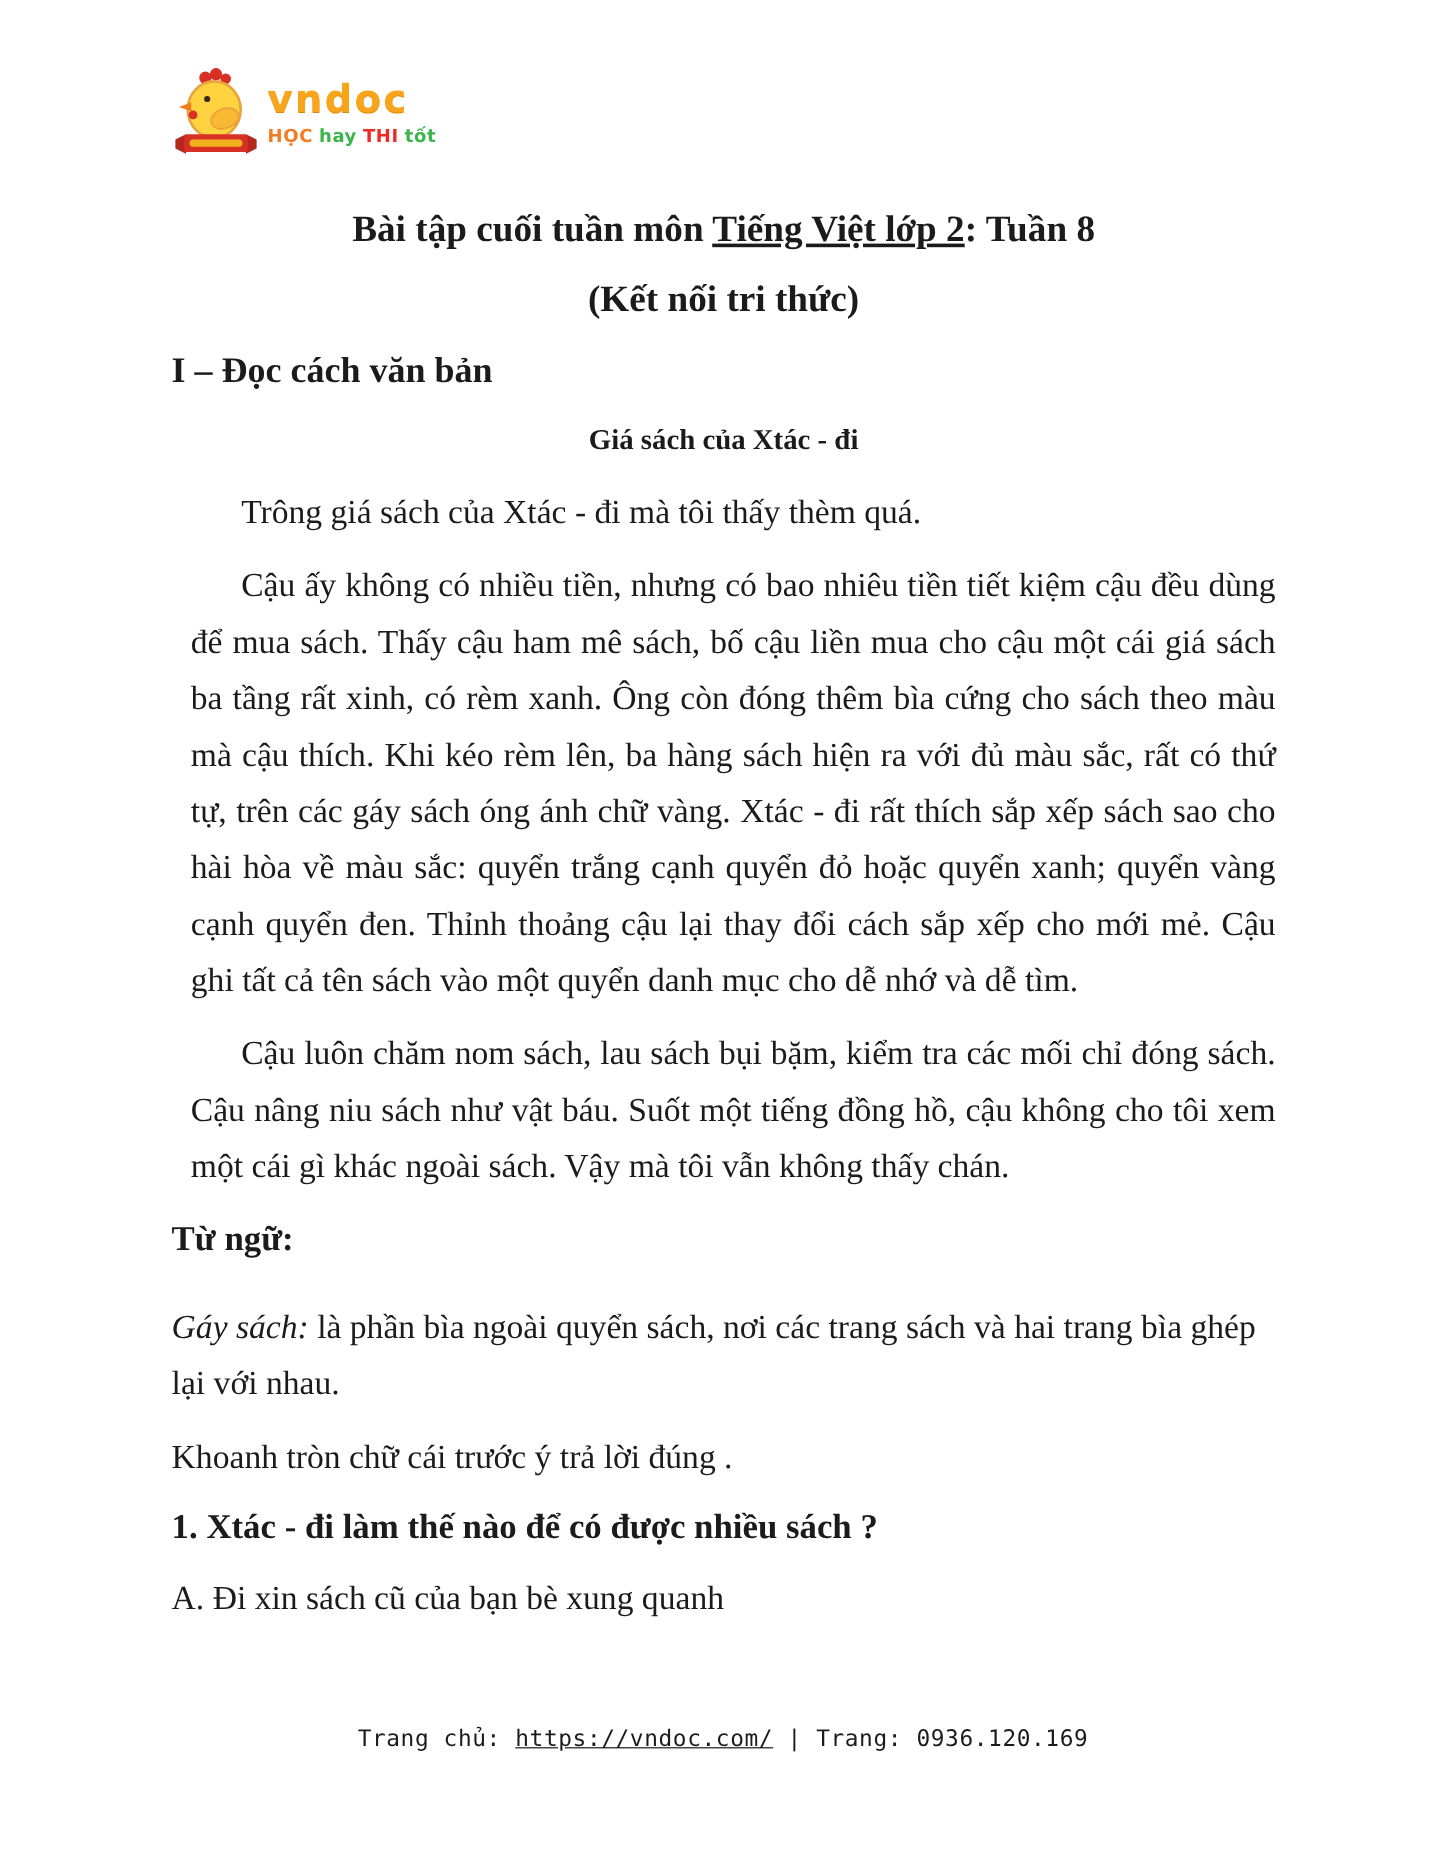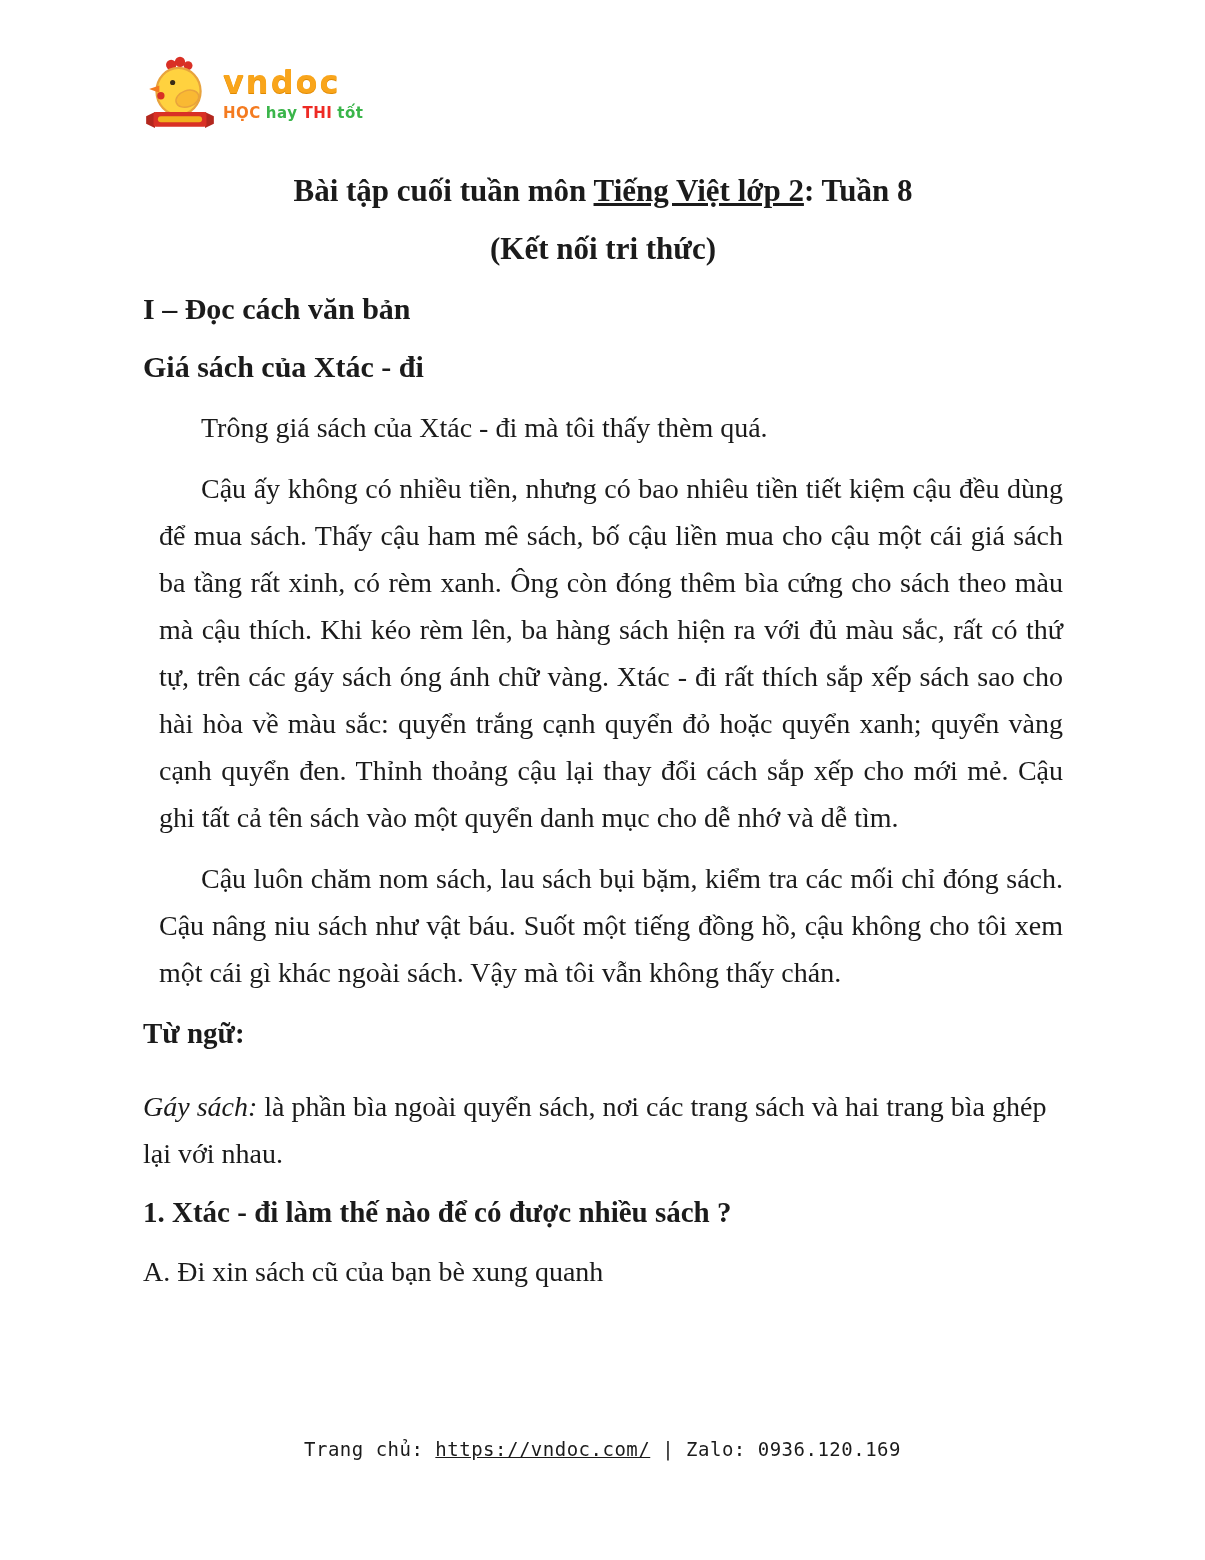--- a/index.html
+++ b/index.html
@@ -68,22 +68,23 @@
     line-height: 46px;
   }
   .section-heading {
     margin: 14px 0 0 0;
     font-weight: bold;
     font-size: 30px;
     line-height: 46px;
   }
   .passage-title {
     margin: 12px 0 0 0;
-    font-weight: bold;
-    font-size: 30px;
+    text-align: center;
+    font-weight: bold;
+    font-size: 24px;
     line-height: 46px;
   }
   p.body-par {
     margin: 14px 0 0 16px;
     font-size: 28px;
     line-height: 47px;
     text-align: justify;
     text-indent: 42px;
   }
   p.first-par { text-align: left; }
@@ -189,20 +190,21 @@
 
   <p class="body-par">Cậu ấy không có nhiều tiền, nhưng có bao nhiêu tiền tiết kiệm cậu đều dùng để mua sách. Thấy cậu ham mê sách, bố cậu liền mua cho cậu một cái giá sách ba tầng rất xinh, có rèm xanh. Ông còn đóng thêm bìa cứng cho sách theo màu mà cậu thích. Khi kéo rèm lên, ba hàng sách hiện ra với đủ màu sắc, rất có thứ tự, trên các gáy sách óng ánh chữ vàng. Xtác - đi rất thích sắp xếp sách sao cho hài hòa về màu sắc: quyển trắng cạnh quyển đỏ hoặc quyển xanh; quyển vàng cạnh quyển đen. Thỉnh thoảng cậu lại thay đổi cách sắp xếp cho mới mẻ. Cậu ghi tất cả tên sách vào một quyển danh mục cho dễ nhớ và dễ tìm.</p>
 
   <p class="body-par">Cậu luôn chăm nom sách, lau sách bụi bặm, kiểm tra các mối chỉ đóng sách. Cậu nâng niu sách như vật báu. Suốt một tiếng đồng hồ, cậu không cho tôi xem một cái gì khác ngoài sách. Vậy mà tôi vẫn không thấy chán.</p>
 
 
   <div class="glossary-heading">Từ ngữ:</div>
 
   <p class="glossary-body"><span class="term">Gáy sách:</span><span> là phần bìa ngoài quyển sách, nơi các trang sách và hai trang bìa ghép lại với nhau.</span></p>
 
+  <div class="instruction">Khoanh tròn chữ cái trước ý trả lời đúng .</div>
 
   <div class="question">1. Xtác - đi làm thế nào để có được nhiều sách ?</div>
 
   <div class="option">A. Đi xin sách cũ của bạn bè xung quanh</div>
 
 </div>
 
-<div class="footer"><span>Trang chủ: </span><a href="#">https://vndoc.com/</a><span> | </span><span>Zalo: 0936.120.169</span></div>
+<div class="footer"><span>Trang chủ: </span><a href="#">https://vndoc.com/</a><span> | </span><span>Trang: 0936.120.169</span></div>
 
 </body></html>

